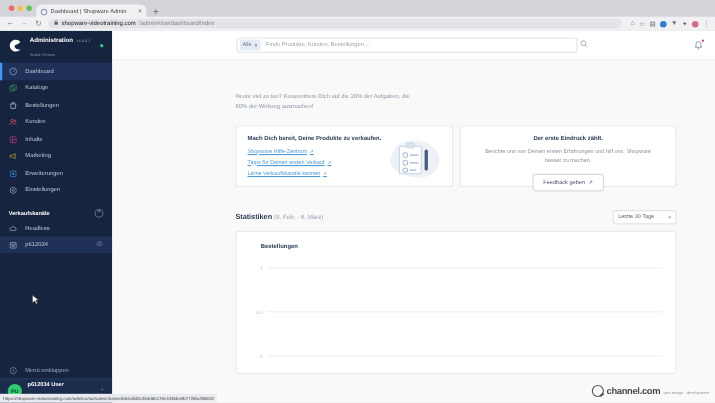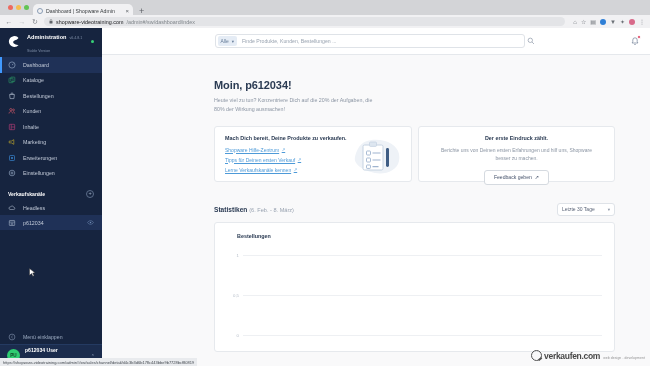--- a/index.html
+++ b/index.html
@@ -449,21 +449,20 @@
             <path d="M8 1.6a4.4 4.4 0 00-4.4 4.4v3.4L2.2 12h11.6l-1.4-2.6V6A4.4 4.4 0 008 1.6z" fill="none" stroke="#5a6b86" stroke-width="1.2"></path>
             <path d="M6.4 14a1.7 1.7 0 003.2 0" fill="none" stroke="#5a6b86" stroke-width="1.2"></path>
           </svg>
         <span class="bell-badge"></span>
       </span>
     </div>
 
     <div class="content">
       <div class="inner">
 
-        <div class="greet-h">Moin, p612034!</div>
         <div class="greet-p">Heute viel zu tun? Konzentriere Dich auf die 20% der Aufgaben, die 80% der Wirkung ausmachen!</div>
 
         <div class="cards">
           <div class="card card-left">
             <div class="hd">Mach Dich bereit, Deine Produkte zu verkaufen.</div>
             <div class="links">
               <a href="#">
                   <span>Shopware Hilfe-Zentrum</span>
                   <span class="ext">↗</span>
                 </a>
@@ -528,21 +527,21 @@
             </div>
           </div>
         </div>
 
       </div>
     </div>
 
     <div class="wm">
       <span class="wm-logo"></span>
       <span class="wm-txt">
-        <span class="l1">verkaufen.com</span>
+        <span class="l1">channel.com</span>
         <span class="l2">web design . development</span>
       </span>
     </div>
 
     <div class="statusbar">https://shopware-videotraining.com/admin#/sw/sales/channel/detail/d4c3b3d6b178c443bbe9b7728bcf80819</div>
 
   </div>
 </div>
 
 </body></html>

